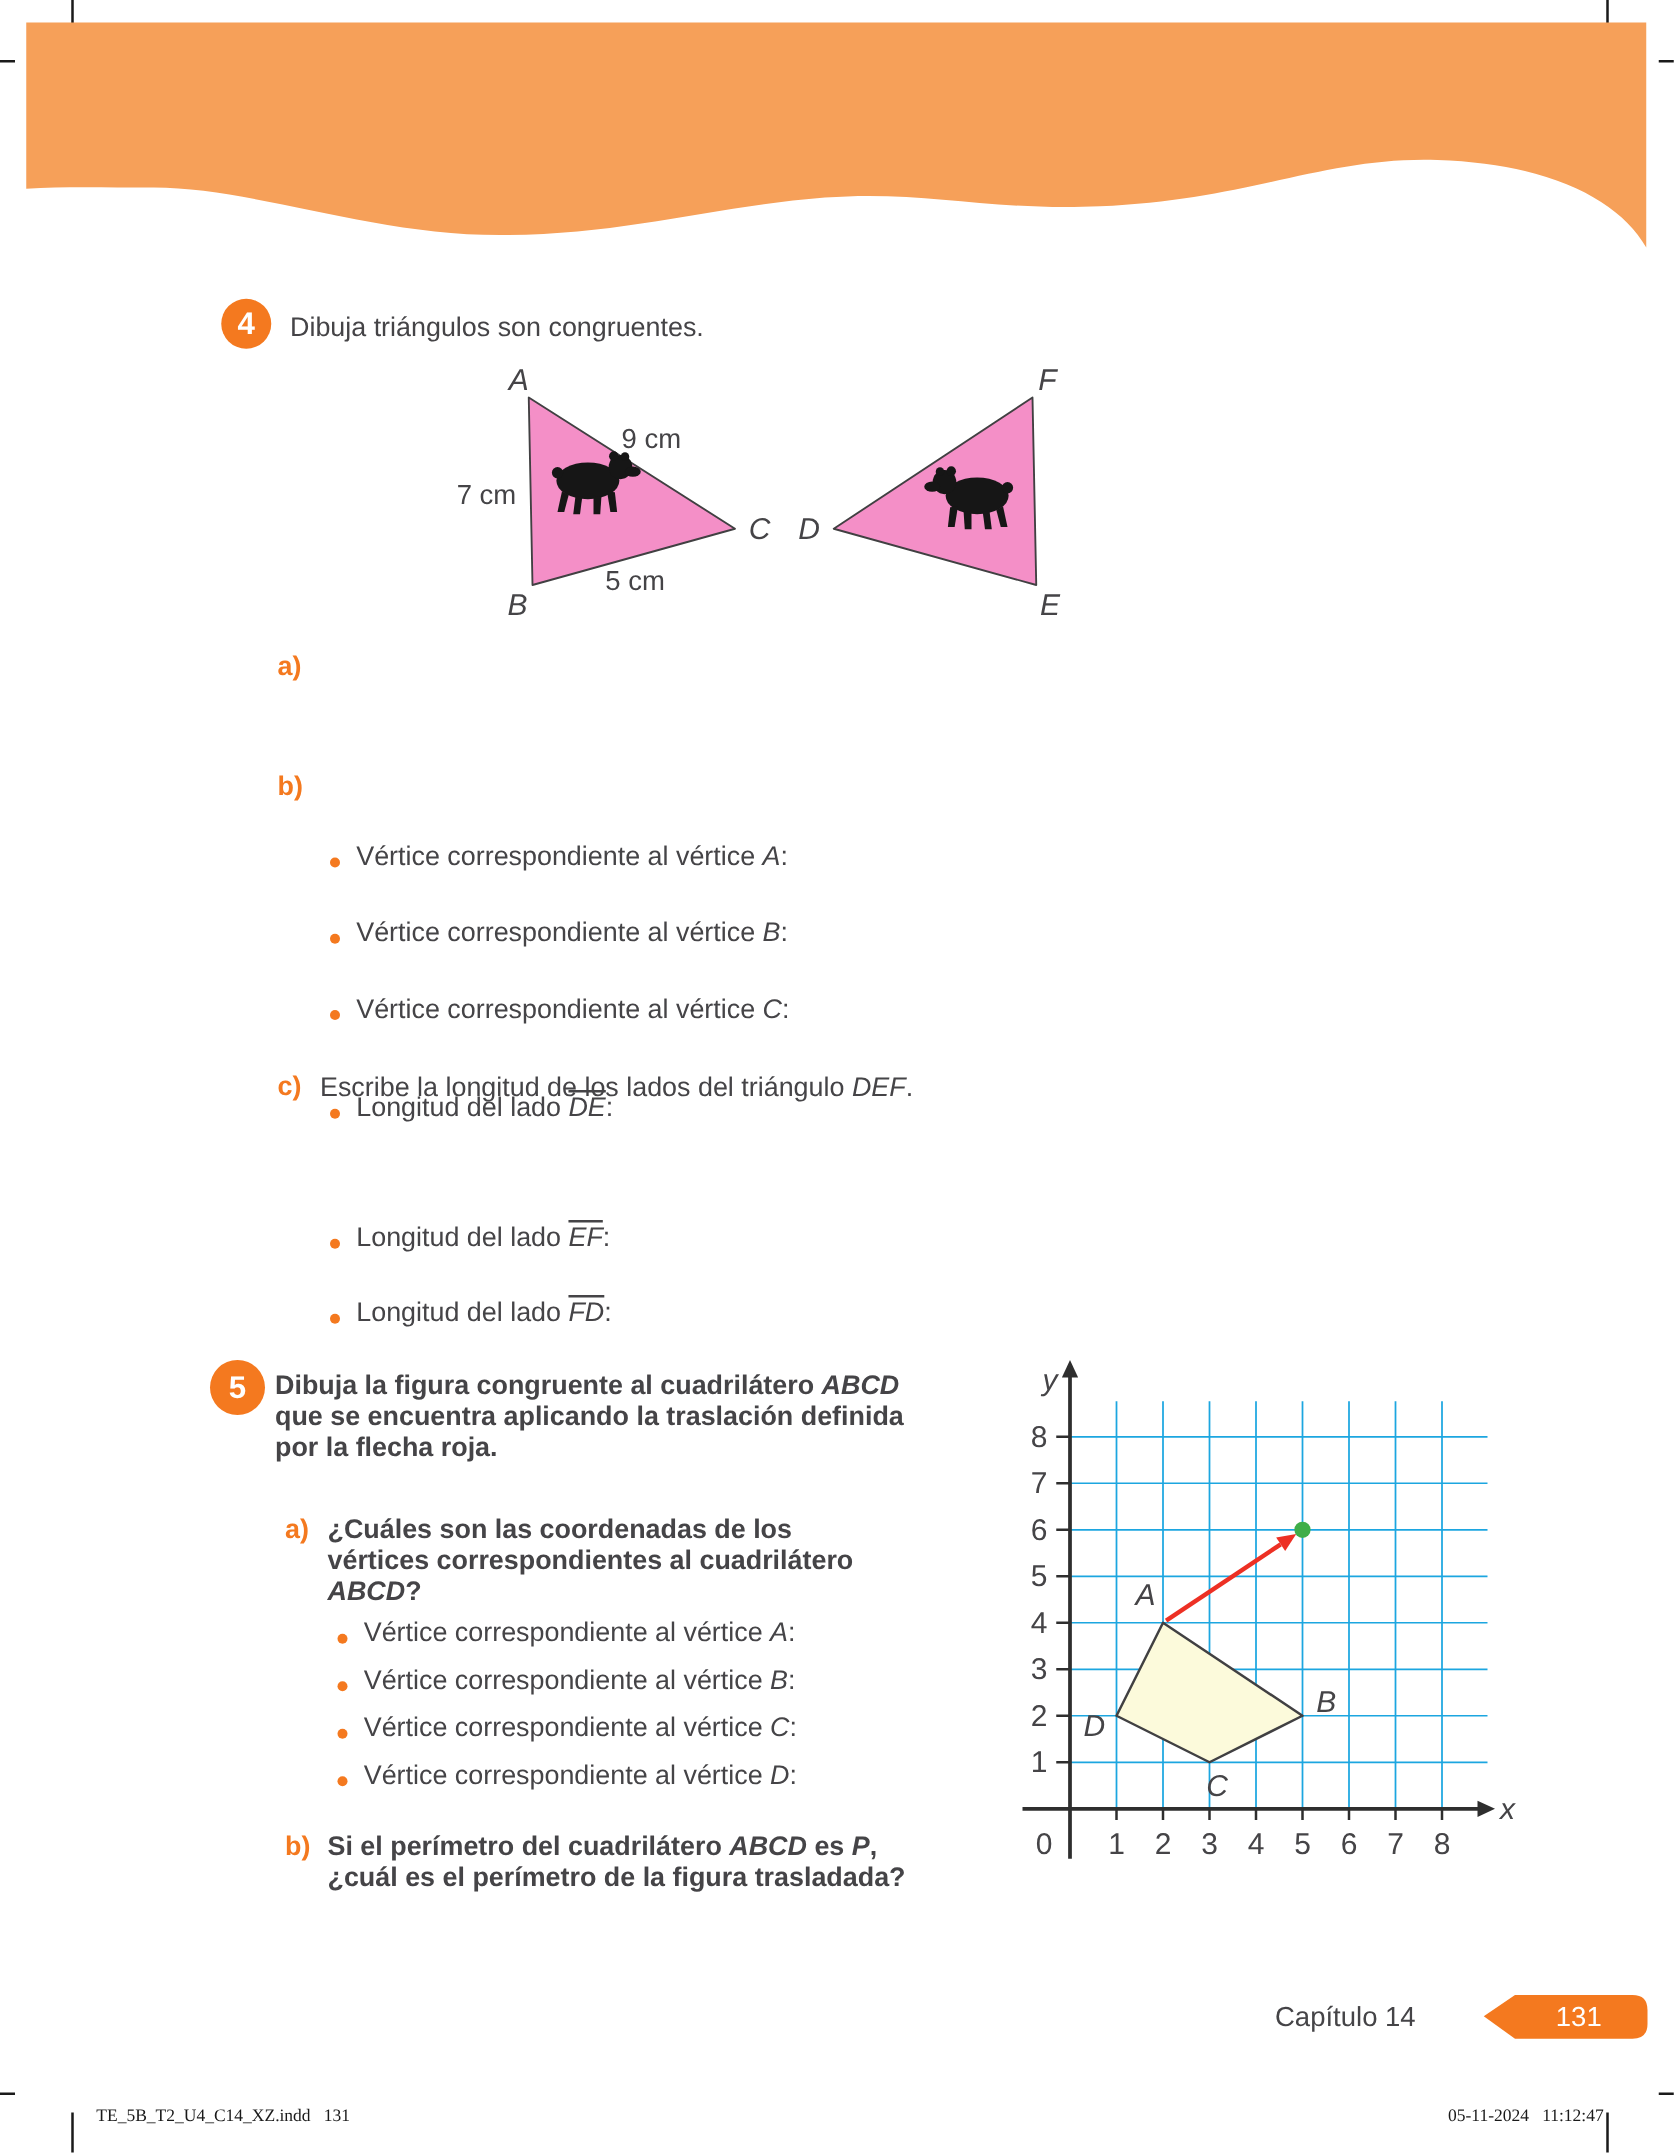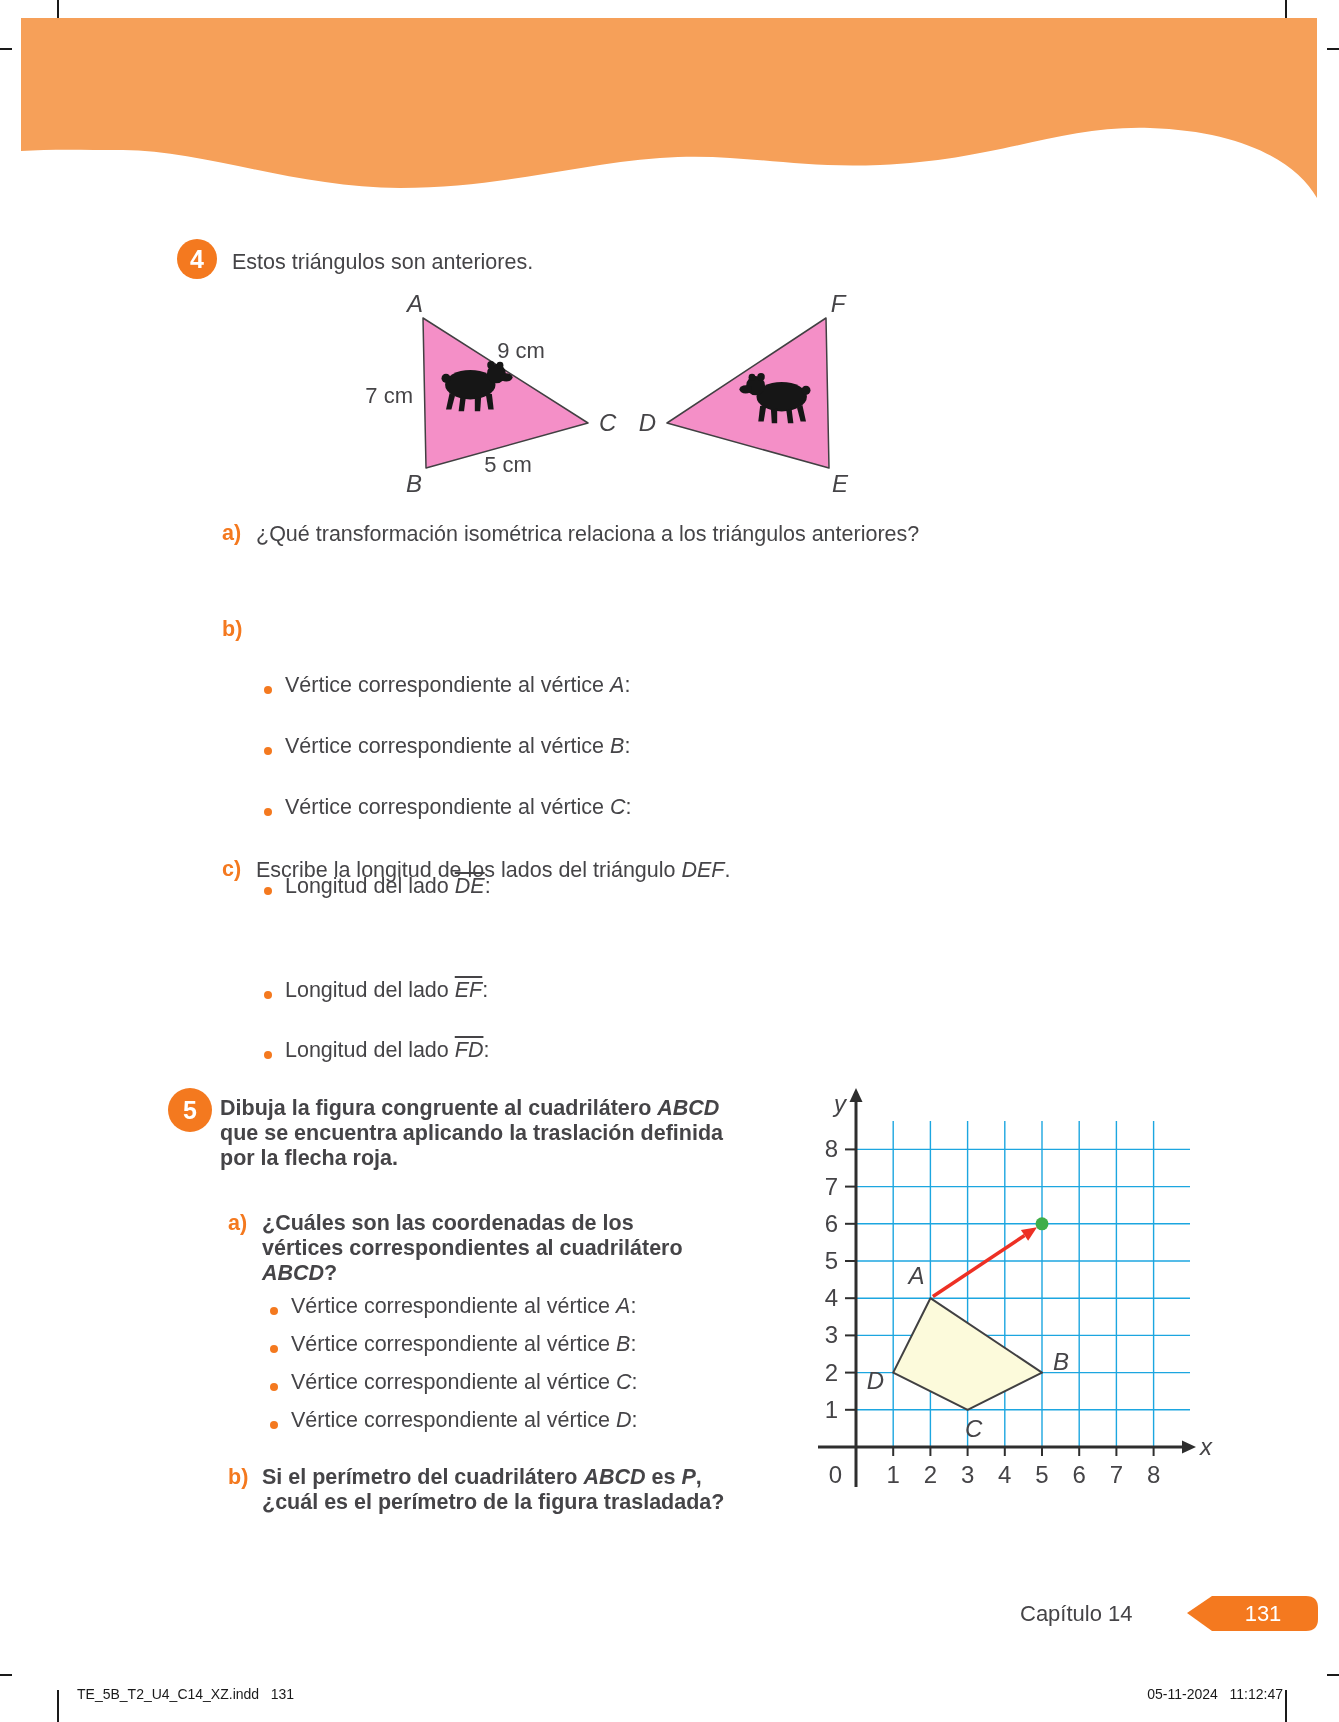--- a/index.html
+++ b/index.html
@@ -23,21 +23,21 @@
   .bullet{position:absolute;display:flex;align-items:center;}
   .dot{flex:0 0 8px;width:8px;height:8px;border-radius:50%;background:#F4791F;margin-top:9px;margin-right:13px;}
   i{font-style:italic;}
   .over{font-style:italic;text-decoration:overline;text-decoration-thickness:1.5px;}
   .mline{line-height:25px;font-weight:bold;}
   .vertex-label{font-size:24px;font-style:italic;fill:#454447;}
   .side-label{font-size:22px;fill:#454447;}
   .axis-num{font-size:24px;fill:#454447;}
   .axis-var{font-size:24px;font-style:italic;fill:#454447;}
   .footer-chapter{position:absolute;left:1020px;top:1601px;width:150px;text-align:left;font-size:22px;color:#454447;}
-  .printline{position:absolute;top:1686px;font-family:Liberation Sans, sans-serif;font-size:14px;color:#1a1a1a;white-space:pre;}
+  .printline{position:absolute;top:1686px;font-family:Liberation Serif, serif;font-size:14px;color:#1a1a1a;white-space:pre;}
 </style>
 </head>
 <body>
 
 <div class="cropV" style="left:57px;top:0;height:30px"></div>
 <div class="cropV" style="left:1285px;top:0;height:30px"></div>
 <div class="cropH" style="left:0;top:48px;width:12px"></div>
 <div class="cropH" style="left:1327px;top:48px;width:12px"></div>
 <div class="cropH" style="left:0;top:1674px;width:12px"></div>
 <div class="cropH" style="left:1327px;top:1674px;width:12px"></div>
@@ -50,21 +50,21 @@
            C1060,125 1000,160 880,165
            C790,169 740,152 660,158
            C570,165 500,188 400,188
            C295,188 200,149 120,150
            C85,150 50,149 21,151 Z" fill="#F6A059"></path>
 </svg>
 
 <div class="exnum" style="left:177px;top:239px;width:40px;height:40px">
   <span>4</span>
 </div>
-<div class="abs prompt" style="left:232px;top:249px;width:640px">Estos triángulos son anteriores.</div>
+<div class="abs prompt" style="left:232px;top:249px;width:640px">Dibuja triángulos son congruentes.</div>
 
 <svg class="abs" style="left:330px;top:255px" width="580" height="250" viewBox="330 255 580 250">
   <polygon points="423,318 426,468 588,423" fill="#F48FC7" stroke="#414042" stroke-width="1.5" stroke-linejoin="round"></polygon>
   <polygon points="667,423 829,468 826,318" fill="#F48FC7" stroke="#414042" stroke-width="1.5" stroke-linejoin="round"></polygon>
 
   <g transform="translate(428,358) scale(0.9,0.92)" fill="#161616">
     <ellipse cx="47" cy="29" rx="28" ry="16"></ellipse>
     <circle cx="76" cy="17" r="10.5"></circle>
     <ellipse cx="87" cy="21" rx="7" ry="4.5"></ellipse>
     <circle cx="70" cy="7.5" r="4.2"></circle>
@@ -96,21 +96,20 @@
   <text x="840" y="492" text-anchor="middle" class="vertex-label">E</text>
   <text x="838" y="312" text-anchor="middle" class="vertex-label">F</text>
 
   <text x="521" y="358" text-anchor="middle" class="side-label">9 cm</text>
   <text x="413" y="403" text-anchor="end" class="side-label">7 cm</text>
   <text x="508" y="472" text-anchor="middle" class="side-label">5 cm</text>
 </svg>
 
 <div class="item" style="left:222px;top:521px;width:780px">
   <span class="letter">a)</span>
-  <span class="itemtext">¿Qué transformación isométrica relaciona a los triángulos anteriores?</span>
 </div>
 
 <div class="item" style="left:222px;top:617px;width:780px">
   <span class="letter">b)</span>
 </div>
 <div class="bullet" style="left:264px;top:672px">
   <span class="dot"></span>
   <span class="btext"><span>Vértice correspondiente al vértice </span><i>A</i><span>:</span></span>
 </div>
 <div class="bullet" style="left:264px;top:733px">

